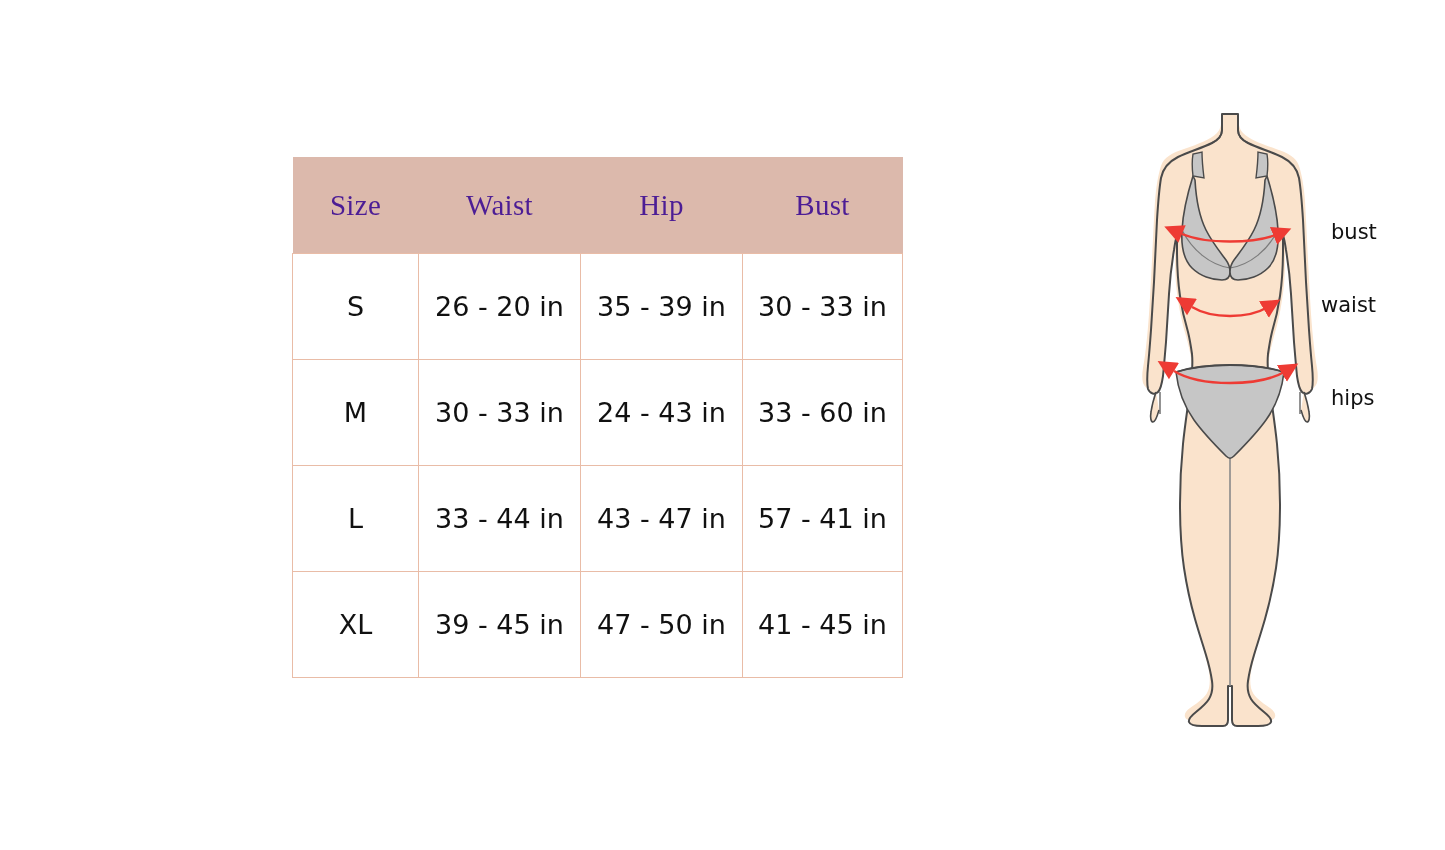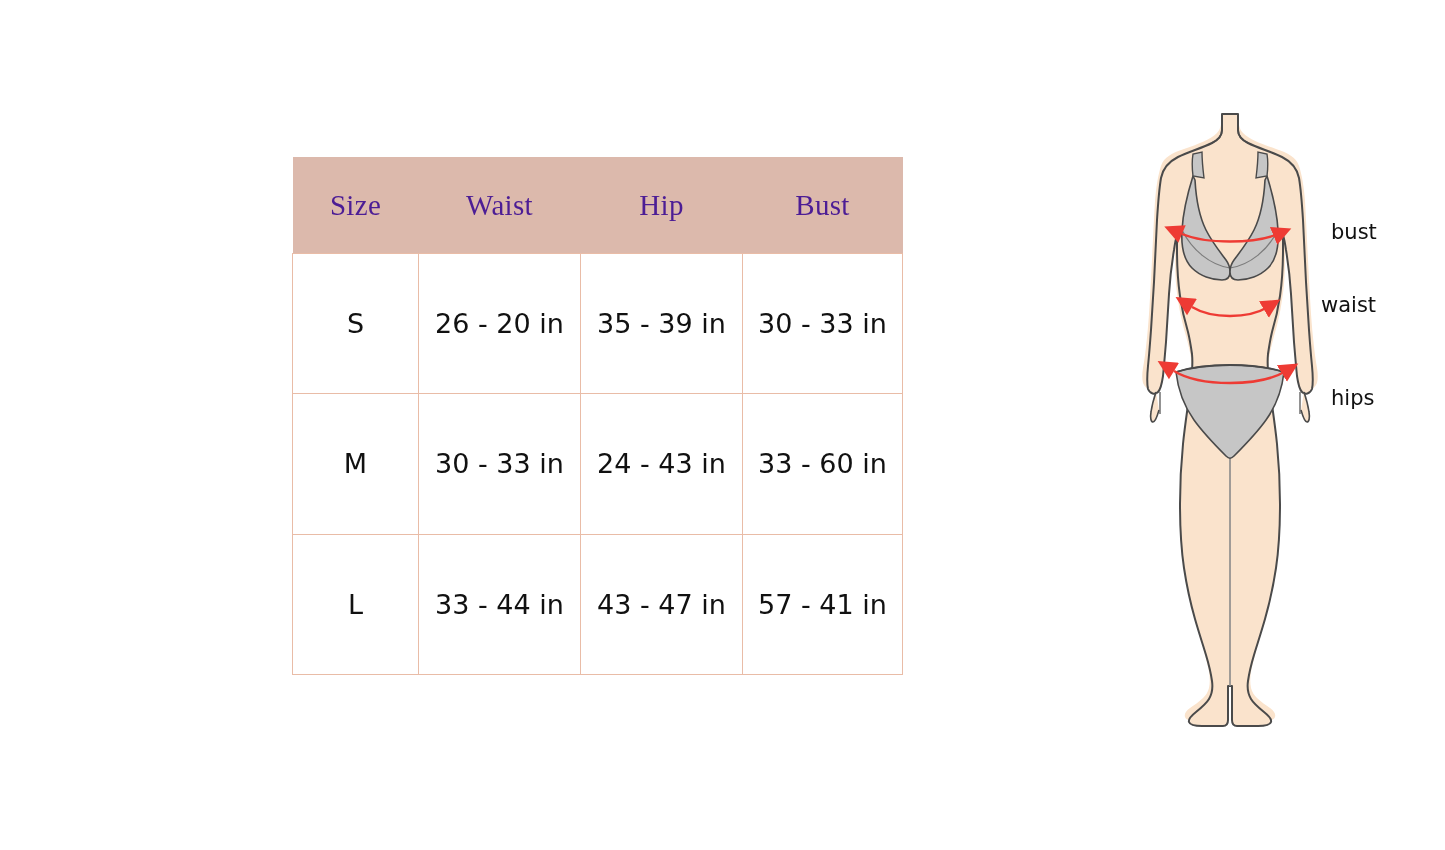--- a/index.html
+++ b/index.html
@@ -130,20 +130,26 @@
           <td>M</td>
           <td>30 - 33 in</td>
           <td>24 - 43 in</td>
           <td>33 - 60 in</td>
         </tr>
         <tr>
           <td>L</td>
           <td>33 - 44 in</td>
           <td>43 - 47 in</td>
           <td>57 - 41 in</td>
+        </tr>
+        <tr>
+          <td>XL</td>
+          <td>39 - 45 in</td>
+          <td>47 - 50 in</td>
+          <td>41 - 45 in</td>
         </tr>
       </tbody>
     </table>
   </div>
 
   <div class="figure-wrap">
     <svg width="200" height="645" viewBox="0 0 200 645" xmlns="http://www.w3.org/2000/svg">
 
       <g>
         <path d="

